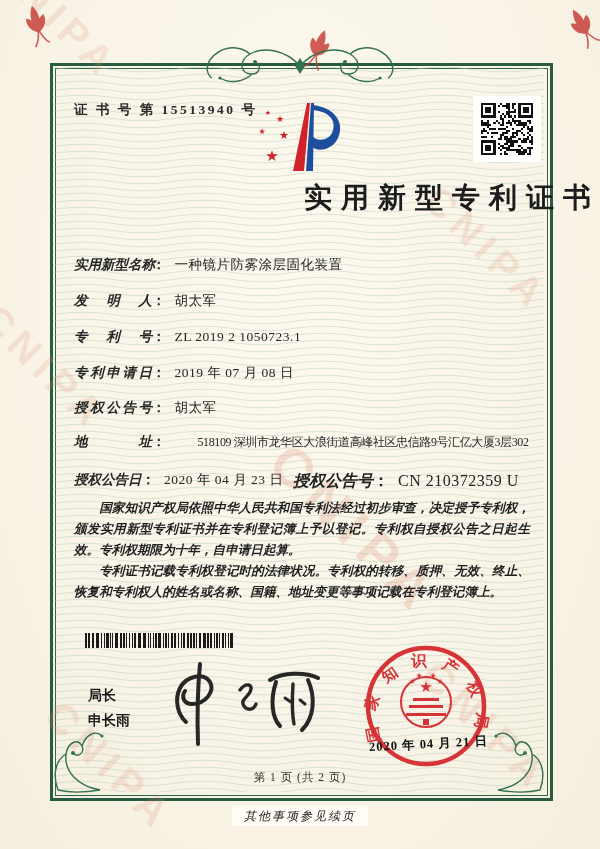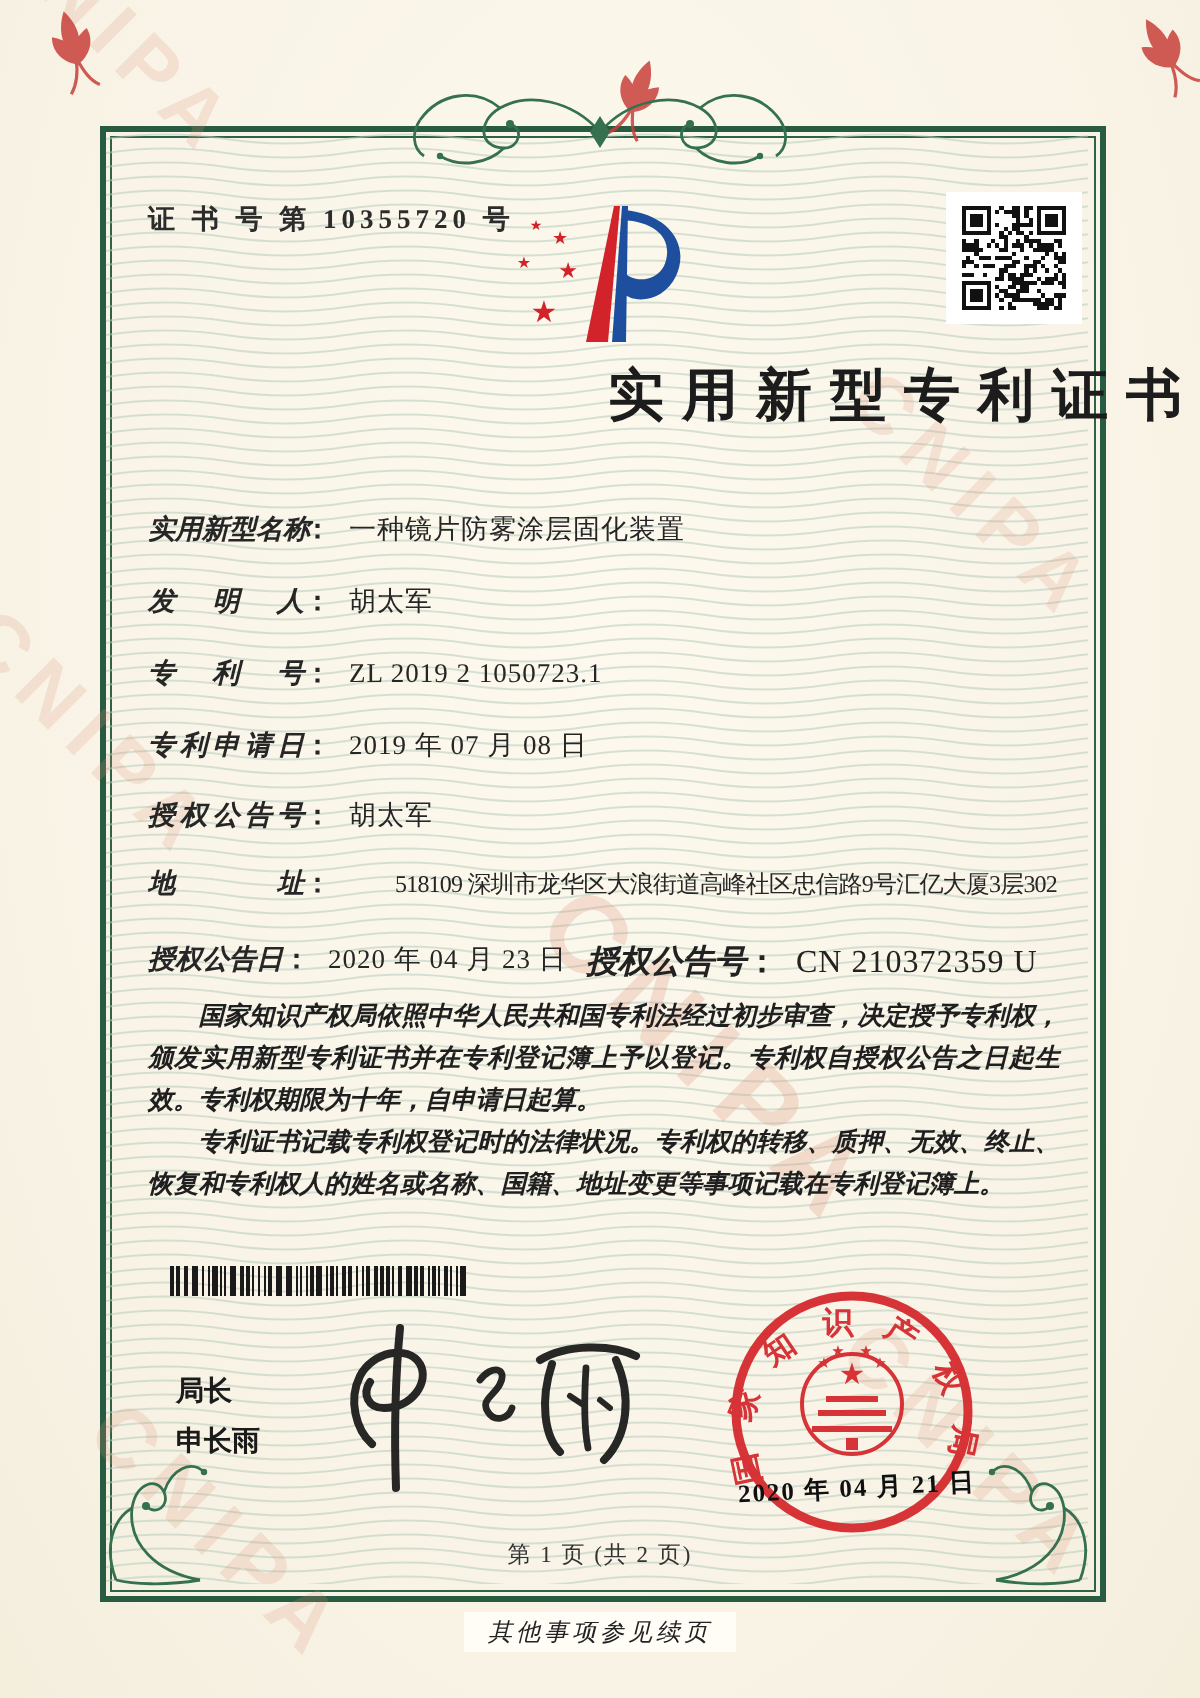--- a/index.html
+++ b/index.html
@@ -128,21 +128,21 @@
     <g stroke="#35704f" fill="none" stroke-width="1.4">
       <path d="M58,72 C36,68 22,54 24,36 C26,24 36,20 40,28 C43,35 36,40 31,35"></path>
       <path d="M24,36 C14,42 10,56 16,72"></path>
       <path d="M40,28 C44,16 54,12 60,18"></path>
       <path d="M16,72 C24,74 40,75 58,72"></path>
       <circle cx="31" cy="35" r="2" fill="#35704f" stroke="none"></circle>
       <circle cx="60" cy="18" r="1.6" fill="#35704f" stroke="none"></circle>
     </g>
   </svg>
 
-  <div class="certno">证 书 号 第 10355720 号</div>
+  <div class="certno">证 书 号 第 15513940 号</div>
 
   <div class="qrbox">
     <svg width="52" height="52" viewBox="0 0 25 25" shape-rendering="crispEdges">
       <g fill="#111">
         <rect x="0" y="0" width="7" height="7"></rect>
           <rect x="18" y="0" width="7" height="7"></rect>
           <rect x="0" y="18" width="7" height="7"></rect>
       </g>
       <g fill="#fff">
         <rect x="1" y="1" width="5" height="5"></rect>

